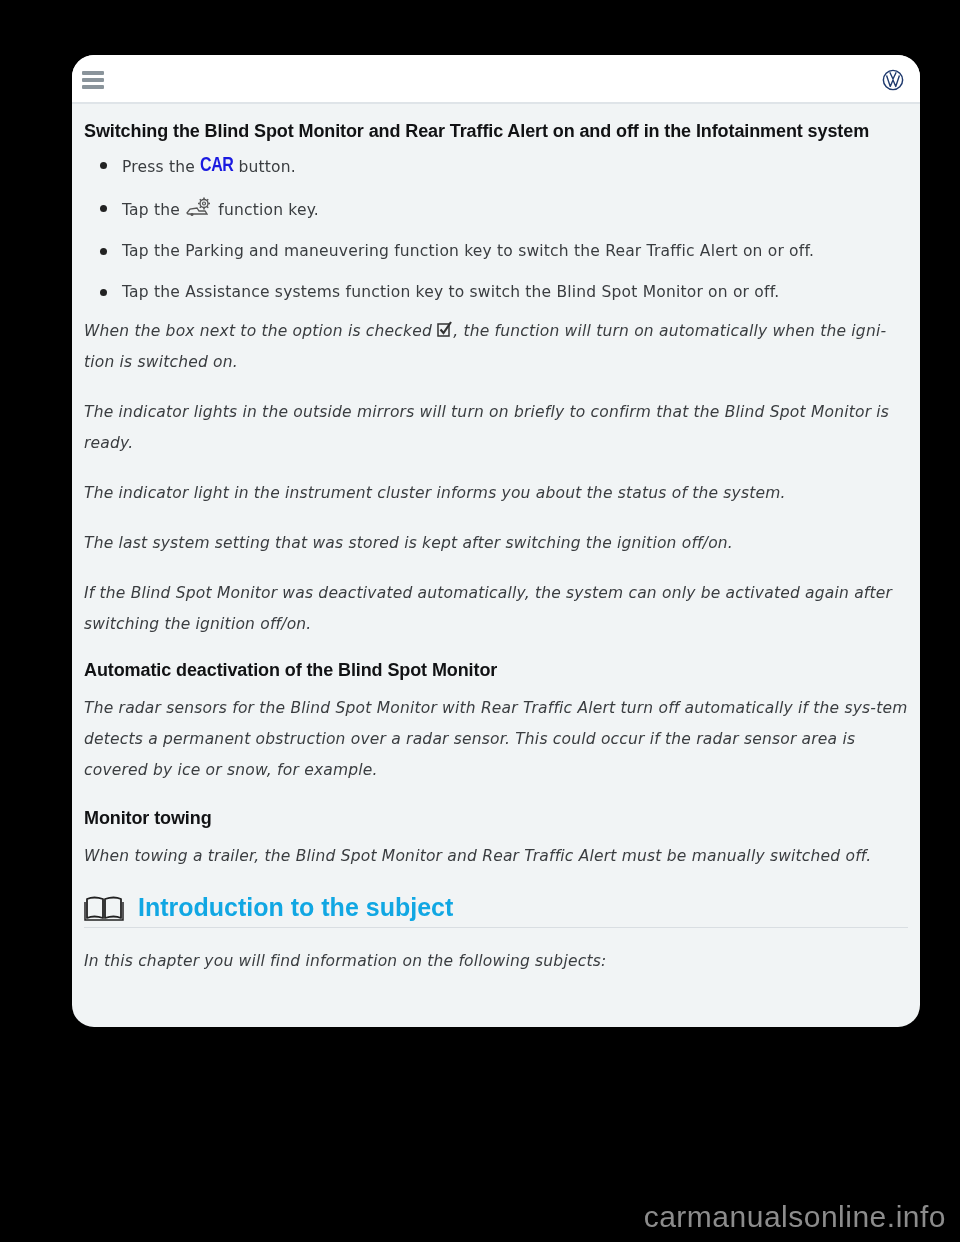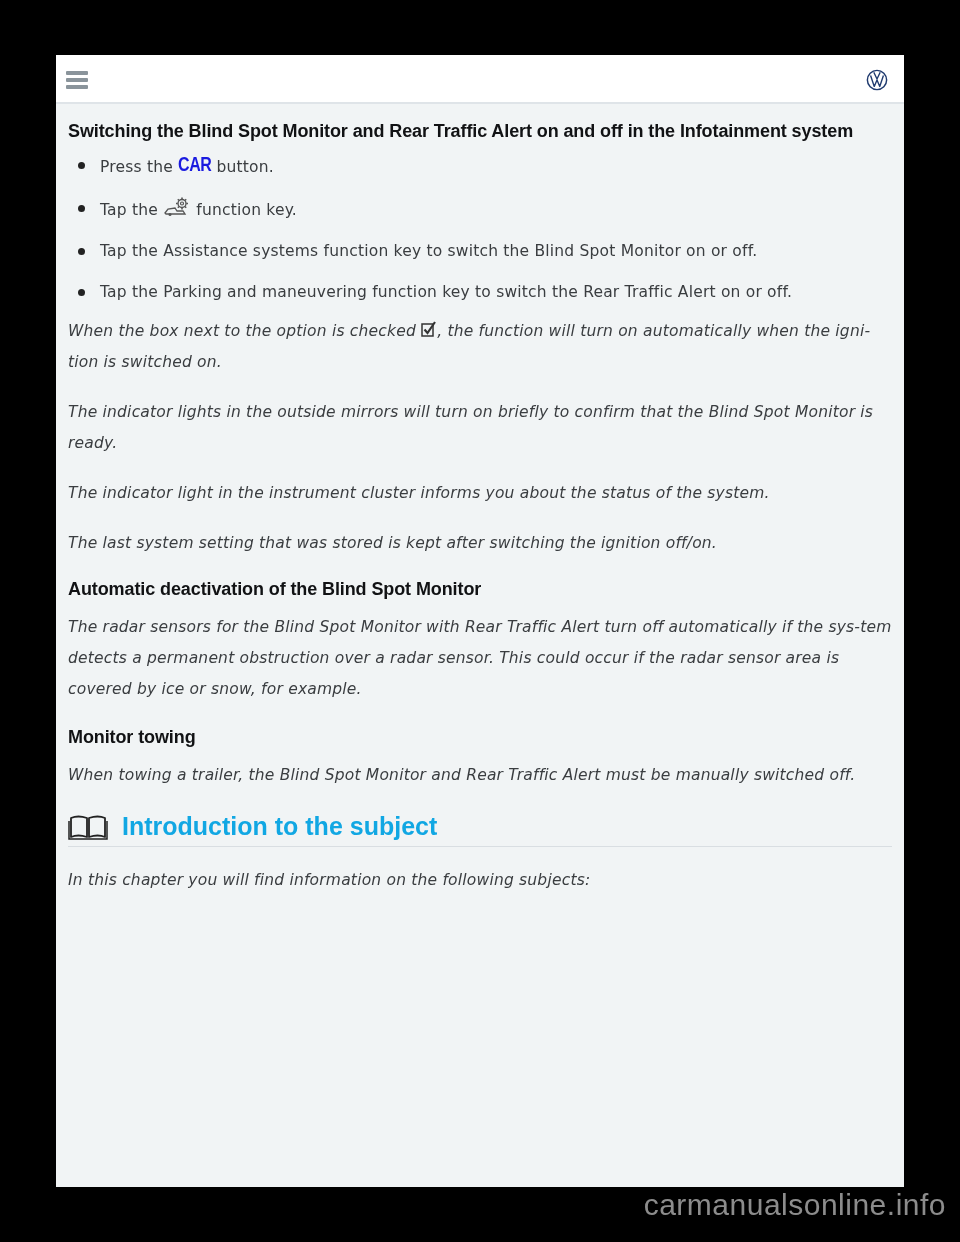--- a/index.html
+++ b/index.html
@@ -9,26 +9,27 @@
     }
     body {
       width: 960px;
       height: 1242px;
       position: relative;
       overflow: hidden;
       font-family: "DejaVu Sans", sans-serif;
     }
     .page {
       position: absolute;
-      left: 56px;
+      left: 72px;
       top: 55px;
       width: 848px;
-      height: 1132px;
+      height: 972px;
       background: #f1f4f5;
       overflow: hidden;
+      border-radius: 22px;
     }
     .topbar {
       height: 47px;
       background: #ffffff;
       border-bottom: 2px solid #dfe4e8;
       position: relative;
     }
     .menu-icon {
       position: absolute;
       left: 10px;
@@ -60,21 +61,21 @@
       font-family: "Liberation Sans", sans-serif;
       font-weight: bold;
       font-size: 18px;
       line-height: 26px;
       color: #111214;
       margin: 0 0 10px 0;
       letter-spacing: -0.1px;
     }
     ul.steps {
       list-style: none;
-      margin: 2px;
+      margin: 8px;
       padding: 0 0 0 4px;
     }
     ul.steps li {
       position: relative;
       padding-left: 26px;
       font-size: 15.5px;
       line-height: 22px;
       margin-bottom: 19px;
       letter-spacing: 0.2px;
     }
@@ -133,21 +134,21 @@
       font-family: "Liberation Sans", sans-serif;
       font-weight: bold;
       font-size: 25px;
       color: #11a7e3;
       margin: 0;
       line-height: 32px;
     }
     .watermark {
       position: absolute;
       right: 14px;
-      bottom: 20px;
+      bottom: 8px;
       font-family: "Liberation Sans", sans-serif;
       font-size: 30px;
       color: #8c8c8c;
       letter-spacing: 0.5px;
     }
   </style>
 </head>
 <body>
 
 <div class="page">
@@ -188,38 +189,39 @@
               <line x1="23.3" y1="6.5" x2="25" y2="6.5"></line>
             <line x1="14.8" y1="2.3" x2="16" y2="3.5"></line>
               <line x1="22" y1="9.5" x2="23.2" y2="10.7"></line>
             <line x1="23.2" y1="2.3" x2="22" y2="3.5"></line>
               <line x1="16" y1="9.5" x2="14.8" y2="10.7"></line>
           </g>
         </svg><span> function key.</span>
       </li>
       <li>
         <span class="bullet"></span>
+        <span>Tap the Parking and maneuvering function key to switch the Rear Traffic Alert on or off.</span>
+      </li>
+      <li>
+        <span class="bullet"></span>
         <span>Tap the Assistance systems function key to switch the Blind Spot Monitor on or off.</span>
-      </li>
-      <li>
-        <span class="bullet"></span>
-        <span>Tap the Parking and maneuvering function key to switch the Rear Traffic Alert on or off.</span>
       </li>
     </ul>
 
     <p class="body" style="margin-top:-6px;">
       <span>When the box next to the option is checked </span><svg class="inline-icon" width="16" height="18" viewBox="0 0 16 18">
         <rect x="1" y="4" width="11" height="12" fill="none" stroke="#333" stroke-width="1.5"></rect>
         <path d="M3.5 9.5 L6.5 13 L14 2" fill="none" stroke="#333" stroke-width="2.2"></path>
       </svg><span>, the function will turn on automatically when the igni-tion is switched on.</span>
     </p>
 
     <p class="body">The indicator lights in the outside mirrors will turn on briefly to confirm that the Blind Spot Monitor is ready.</p>
     <p class="body">The indicator light in the instrument cluster informs you about the status of the system.</p>
     <p class="body">The last system setting that was stored is kept after switching the ignition off/on.</p>
+    <p class="body">If the Blind Spot Monitor was deactivated automatically, the system can only be activated again after switching the ignition off/on.</p>
 
     <h3 class="sub" style="margin-top:-2px;">Automatic deactivation of the Blind Spot Monitor</h3>
     <p class="body">The radar sensors for the Blind Spot Monitor with Rear Traffic Alert turn off automatically if the sys-tem detects a permanent obstruction over a radar sensor. This could occur if the radar sensor area is covered by ice or snow, for example.</p>
 
     <h3 class="sub">Monitor towing</h3>
     <p class="body">When towing a trailer, the Blind Spot Monitor and Rear Traffic Alert must be manually switched off.</p>
 
 
     <div class="intro-heading">
       <svg class="book-icon" viewBox="0 0 40 28">

